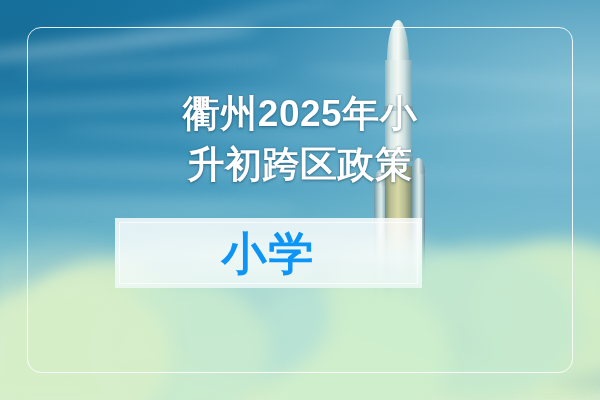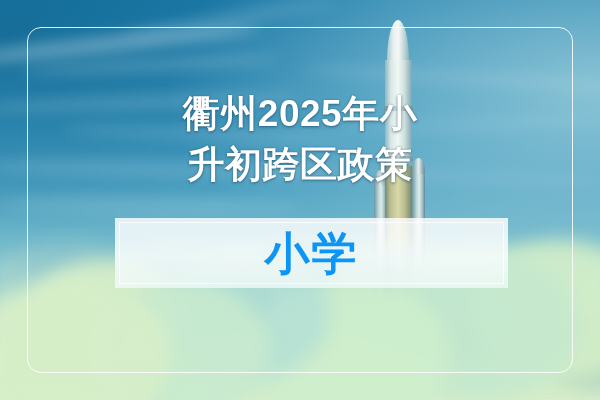--- a/index.html
+++ b/index.html
@@ -179,21 +179,21 @@
     font-weight:bold;
     line-height:51px;
     letter-spacing:.5px;
     text-shadow:0 1px 3px rgba(12,60,86,.55), 0 0 1px rgba(12,60,86,.6);
     white-space:pre-line;
   }
 
   
   .banner{
     position:absolute;left:115px;top:218px;
-    width:393px;height:70px;
+    width:307px;height:70px;
     background:linear-gradient(180deg, rgba(255,255,255,.82) 0%, rgba(249,253,252,.86) 55%, rgba(240,249,248,.80) 100%);
     box-sizing:border-box;
     display:flex;align-items:center;justify-content:center;
   }
   .banner::after{
     content:"";
     position:absolute;left:4px;top:4px;right:4px;bottom:4px;
     border:1px solid rgba(255,255,255,.75);
     pointer-events:none;
   }

